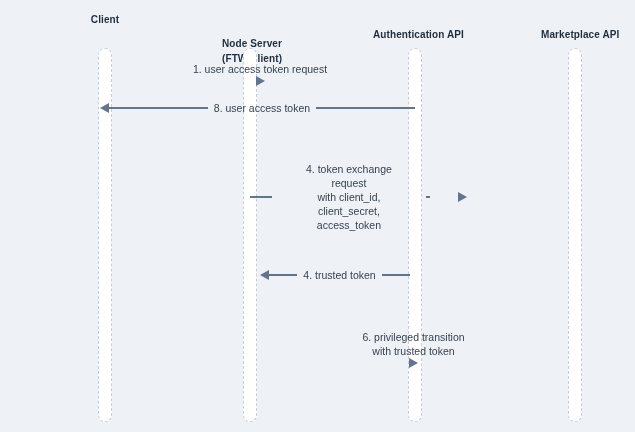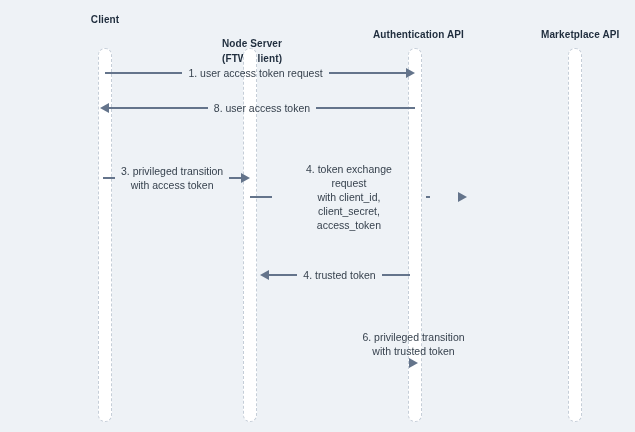--- a/index.html
+++ b/index.html
@@ -111,41 +111,34 @@
 
   <div class="participant-header left" style="left:541px; top:27px;text-align:center;">
     <span class="hdr-line">Marketplace API</span>
   </div>
 
   <div class="lifeline" style="left:98px; top:48px; height:374px;"></div>
   <div class="lifeline" style="left:243px; top:48px; height:374px;"></div>
   <div class="lifeline" style="left:408px; top:48px; height:374px;"></div>
   <div class="lifeline" style="left:568px; top:48px; height:374px;"></div>
 
-  <div class="message" style="left:105px; top:62px; width:310px; height:22px;">
+  <div class="message" style="left:105px; top:62px; width:310px; height:22px;flex-direction:column;">
     <span class="seg"></span>
     <span class="msg-label">1. user access token request</span>
     <span class="seg"></span>
     <span class="head right"></span>
   </div>
 
   <div class="message" style="left:100px; top:97px; width:315px; height:22px;">
     <span class="head left"></span>
     <span class="seg"></span>
     <span class="msg-label">8. user access token</span>
     <span class="seg"></span>
   </div>
 
-  <div class="message" style="left:103px; top:163px; width:147px; height:30px;">
-    <span class="seg fixed" style="width:12px;"></span>
-    <span class="msg-label">3. privileged transition
-with access token</span>
-    <span class="seg"></span>
-    <span class="head right"></span>
-  </div>
 
   <div class="message" style="left:250px; top:160px; width:165px; height:74px;gap:28px;">
     <span class="seg fixed" style="width:22px;"></span>
     <span class="msg-label">4. token exchange
 request
 with client_id,
 client_secret,
 access_token</span>
     <span class="seg"></span>
     <span class="head right"></span>

